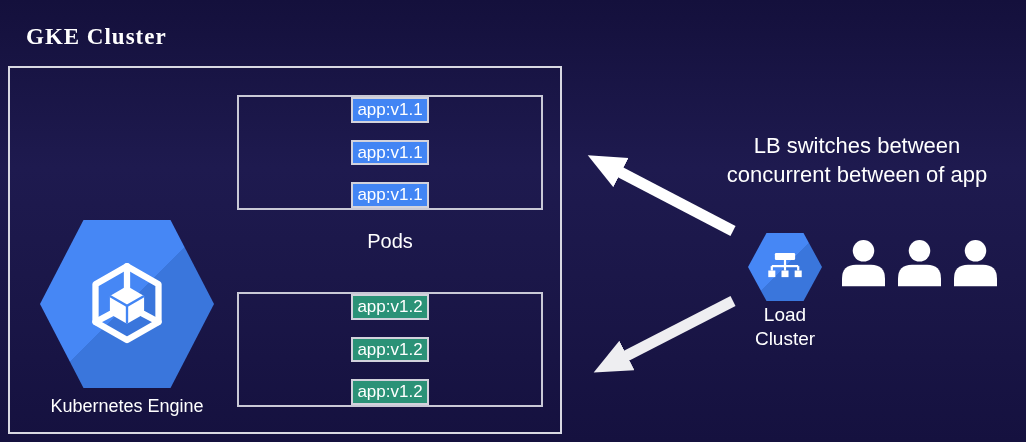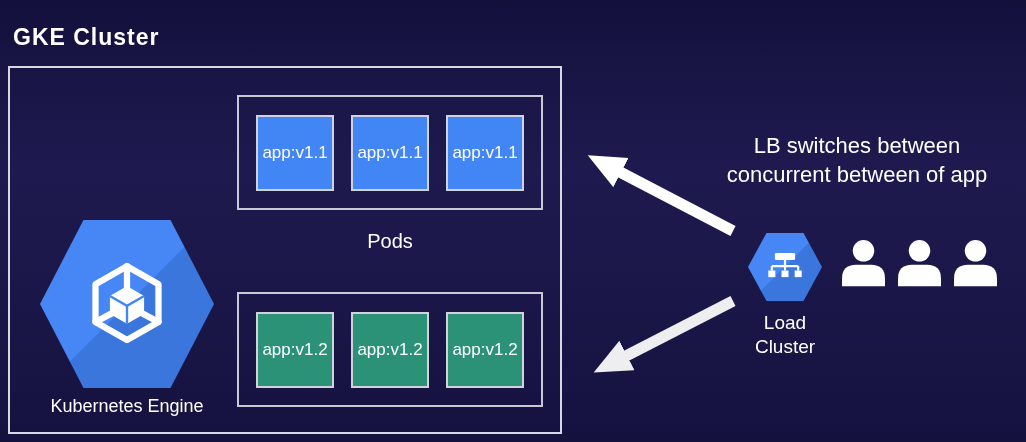--- a/index.html
+++ b/index.html
@@ -2,59 +2,59 @@
 <html><head>
 <meta charset="utf-8">
 <style>
   html,body { margin:0; padding:0; background:#0d0b26; }
   .canvas {
     position:relative; width:1026px; height:442px; overflow:hidden;
     background:linear-gradient(180deg,#14103c 0%, #1e1a4f 38%, #1b1749 62%, #15113f 100%);
     font-family:"Liberation Sans", sans-serif; color:#ffffff;
   }
   .title {
-    position:absolute; left:13px; top:24px;
-    font-family:Liberation Sans, sans-serif; font-weight:bold;
+    position:absolute; left:26px; top:24px;
+    font-family:Liberation Serif, serif; font-weight:bold;
     font-size:23px; letter-spacing:1px; white-space:pre;
   }
   .cluster-box {
     position:absolute; left:8px; top:66px; width:550px; height:364px;
     border:2px solid #d8d8e2;
   }
   
   .hex {
     clip-path: polygon(25% 0, 75% 0, 100% 50%, 75% 100%, 25% 100%, 0 50%);
     background: linear-gradient(135deg, #4687f5 50%, #3a76dc 50%);
     display:flex; align-items:center; justify-content:center;
   }
   .gke-hex { position:absolute; left:30px; top:152px; width:174px; height:168px; }
   .gke-hex svg { width:90px; height:88px; }
   .ke-label { position:absolute; left:0; top:328px; width:234px; text-align:center; font-size:18px; }
   
   .pods-box {
     position:absolute; left:237px; width:302px; height:111px;
     border:2px solid #c9c9d6;
-    display:flex; align-items:center; justify-content:center; gap:17px;
+    display:flex; align-items:center; justify-content:center; gap:17px;flex-direction:column;
   }
   .pods-box.v1 { top:95px; }
   .pods-box.v2 { top:292px;gap:17px; }
   .pod {
     width:74px; height:72px; border:2px solid #d2d2dc;
     display:flex; align-items:center; justify-content:center;
     font-size:17px; color:#ffffff;
   }
   .pods-label { position:absolute; left:237px; top:238px; width:306px; text-align:center; font-size:20px; }
   
   .annotation {
     position:absolute; left:688px; top:131px; width:338px;
     text-align:center; font-size:22px; line-height:29px;
   }
   .lb-hex { position:absolute; left:748px; top:233px; width:74px; height:68px; }
   .lb-hex svg { width:44px; height:44px; }
-  .lb-label { position:absolute; left:715px; top:311px; width:140px; text-align:center; font-size:19px; line-height:24px; }
+  .lb-label { position:absolute; left:715px; top:303px; width:140px; text-align:center; font-size:19px; line-height:24px; }
   .users { position:absolute; left:842px; top:238px; display:flex; gap:13px; }
   .user svg { width:43px; height:50px; display:block; }
   .arrows { position:absolute; left:0; top:0; width:1026px; height:442px; pointer-events:none; }
 </style>
 </head>
 <body>
 
 <div class="canvas">
 
   <div class="title">GKE Cluster</div>

